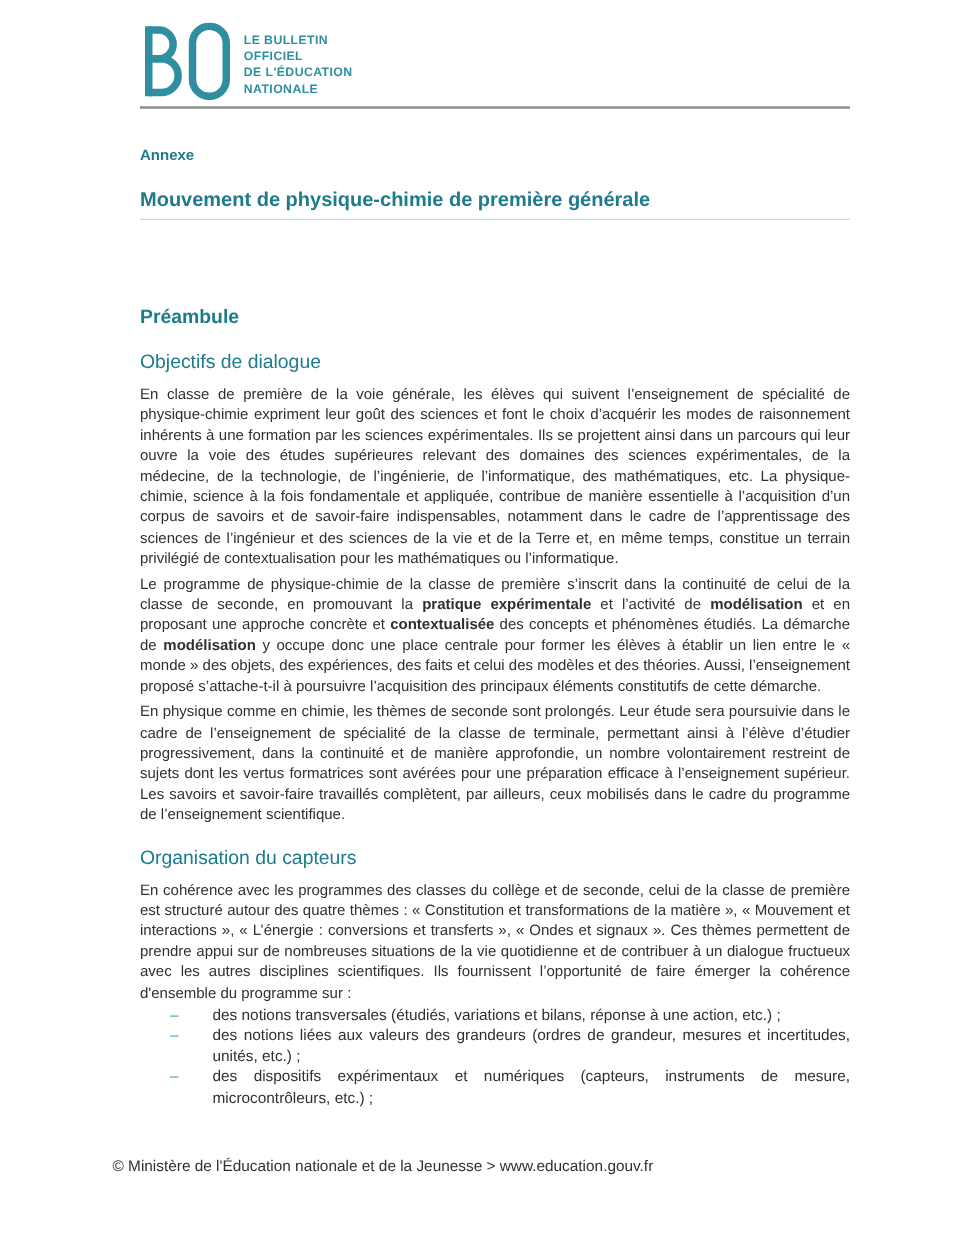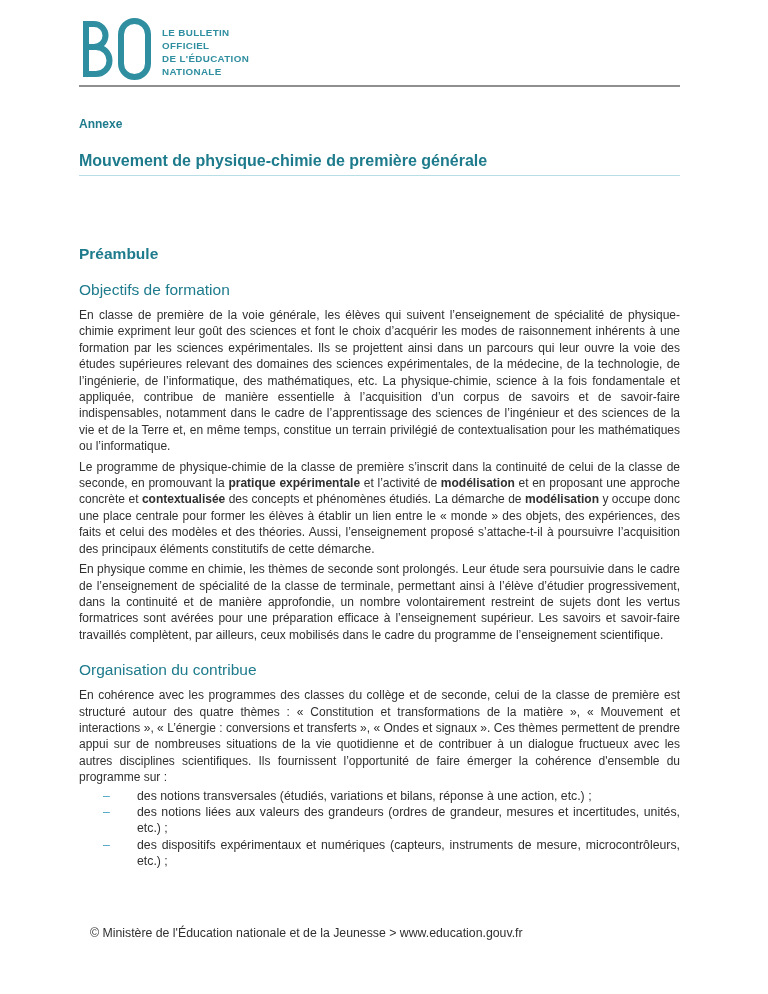--- a/index.html
+++ b/index.html
@@ -6,21 +6,21 @@
   body {
     width: 768px; height: 994px;
     background: #ffffff;
     font-family: "Liberation Sans", sans-serif;
     color: var(--body-text, #303030);
     position: relative;
     overflow: hidden;
   }
   .page {
     position: absolute; inset: 0;
-    padding: 18px 88px 0 79px;
+    padding: 18px 88px 0 112px;
     box-sizing: border-box;
   }
   
   .logo-row { display: flex; gap: 11px; height: 62px; align-items: flex-start; color: var(--logo-teal, #2f8fa0); }
   .monogram { width: 72px; height: 62px; flex: 0 0 auto; }
   .logo-text {
     margin-top: 8px;
     font-weight: bold;
     font-size: 9.8px;
     line-height: 13px;
@@ -112,29 +112,29 @@
     </div>
     <hr class="header-rule">
   </header>
 
   <div class="annexe">Annexe</div>
 
   <h1 class="doc-title">Mouvement de physique-chimie de première générale</h1>
 
   <h2 class="h-preambule">Préambule</h2>
 
-  <h3 class="h-sub">Objectifs de formation</h3>
+  <h3 class="h-sub">Objectifs de dialogue</h3>
 
   <p class="body">En classe de première de la voie générale, les élèves qui suivent l’enseignement de spécialité de physique-chimie expriment leur goût des sciences et font le choix d’acquérir les modes de raisonnement inhérents à une formation par les sciences expérimentales. Ils se projettent ainsi dans un parcours qui leur ouvre la voie des études supérieures relevant des domaines des sciences expérimentales, de la médecine, de la technologie, de l’ingénierie, de l’informatique, des mathématiques, etc. La physique-chimie, science à la fois fondamentale et appliquée, contribue de manière essentielle à l’acquisition d’un corpus de savoirs et de savoir-faire indispensables, notamment dans le cadre de l’apprentissage des sciences de l’ingénieur et des sciences de la vie et de la Terre et, en même temps, constitue un terrain privilégié de contextualisation pour les mathématiques ou l’informatique.</p>
 
   <p class="body"><span>Le programme de physique-chimie de la classe de première s’inscrit dans la continuité de celui de la classe de seconde, en promouvant la </span><span style="font-weight: bold;">pratique expérimentale</span><span> et l’activité de </span><span style="font-weight: bold;">modélisation</span><span> et en proposant une approche concrète et </span><span style="font-weight: bold;">contextualisée</span><span> des concepts et phénomènes étudiés. La démarche de </span><span style="font-weight: bold;">modélisation</span><span> y occupe donc une place centrale pour former les élèves à établir un lien entre le « monde » des objets, des expériences, des faits et celui des modèles et des théories. Aussi, l’enseignement proposé s’attache-t-il à poursuivre l’acquisition des principaux éléments constitutifs de cette démarche.</span></p>
 
   <p class="body">En physique comme en chimie, les thèmes de seconde sont prolongés. Leur étude sera poursuivie dans le cadre de l’enseignement de spécialité de la classe de terminale, permettant ainsi à l’élève d’étudier progressivement, dans la continuité et de manière approfondie, un nombre volontairement restreint de sujets dont les vertus formatrices sont avérées pour une préparation efficace à l’enseignement supérieur. Les savoirs et savoir-faire travaillés complètent, par ailleurs, ceux mobilisés dans le cadre du programme de l’enseignement scientifique.</p>
 
-  <h3 class="h-sub">Organisation du contribue</h3>
+  <h3 class="h-sub">Organisation du capteurs</h3>
 
   <p class="body">En cohérence avec les programmes des classes du collège et de seconde, celui de la classe de première est structuré autour des quatre thèmes : « Constitution et transformations de la matière », « Mouvement et interactions », « L’énergie : conversions et transferts », « Ondes et signaux ». Ces thèmes permettent de prendre appui sur de nombreuses situations de la vie quotidienne et de contribuer à un dialogue fructueux avec les autres disciplines scientifiques. Ils fournissent l’opportunité de faire émerger la cohérence d'ensemble du programme sur :</p>
 
   <ul class="bullets">
     <li>
       <span class="dash">–</span>
       <span>des notions transversales (étudiés, variations et bilans, réponse à une action, etc.) ;</span>
     </li>
     <li>
       <span class="dash">–</span>

